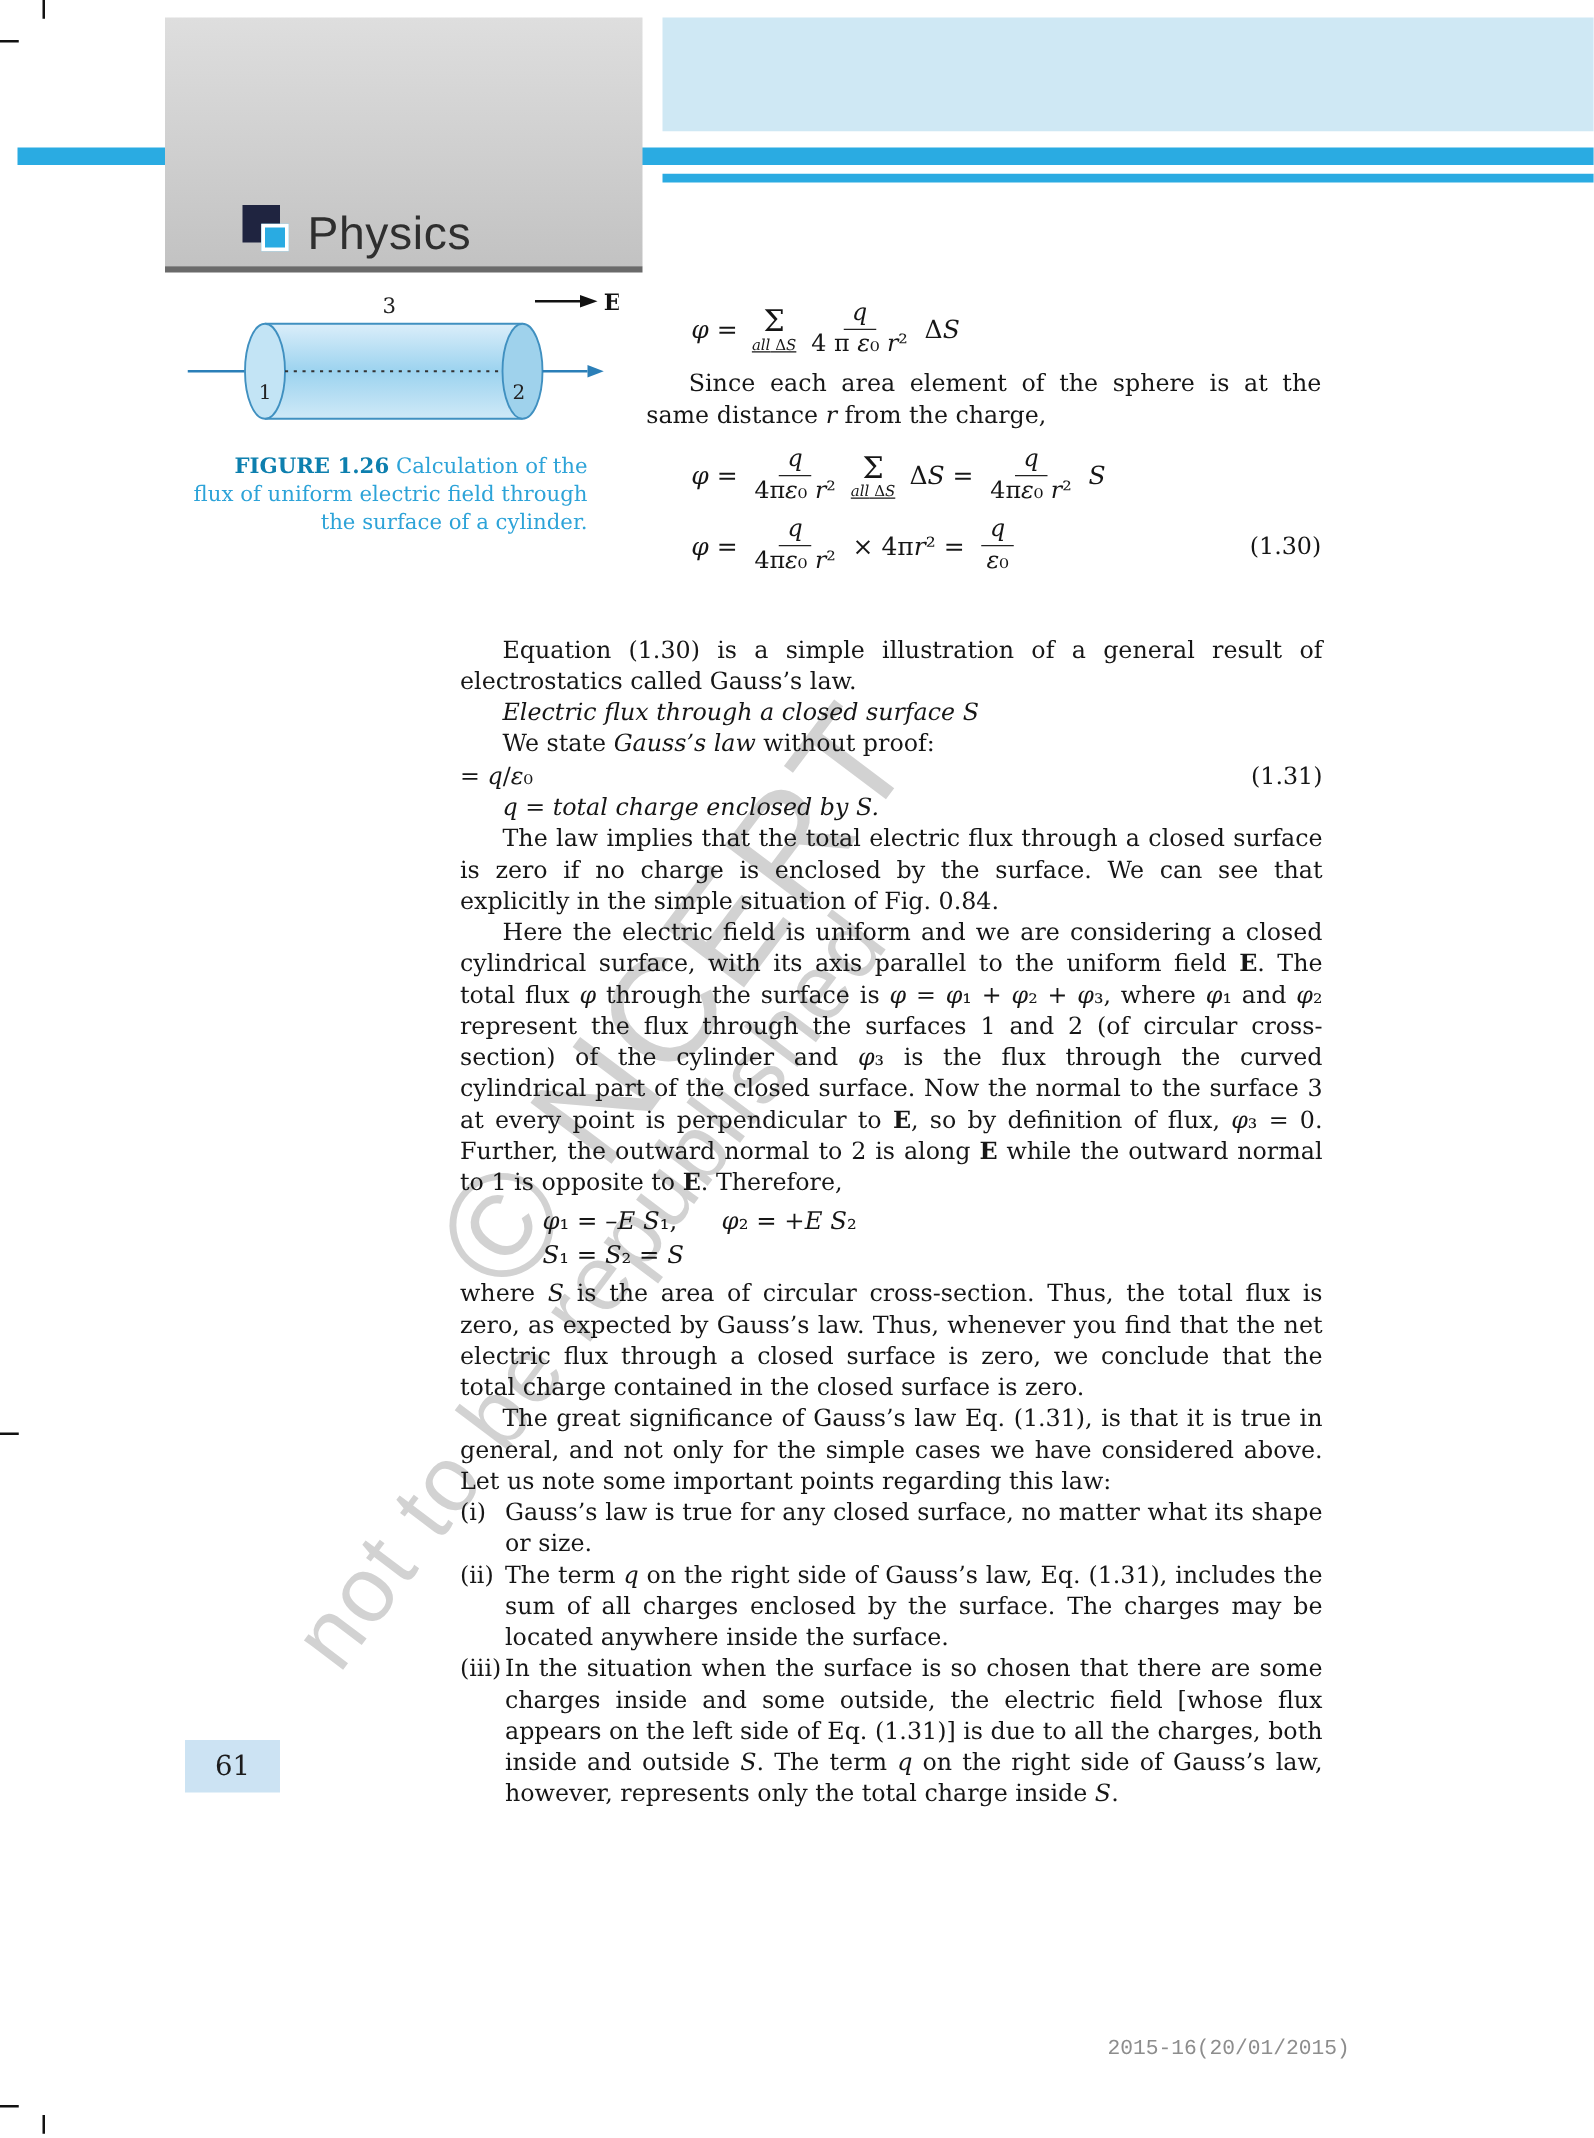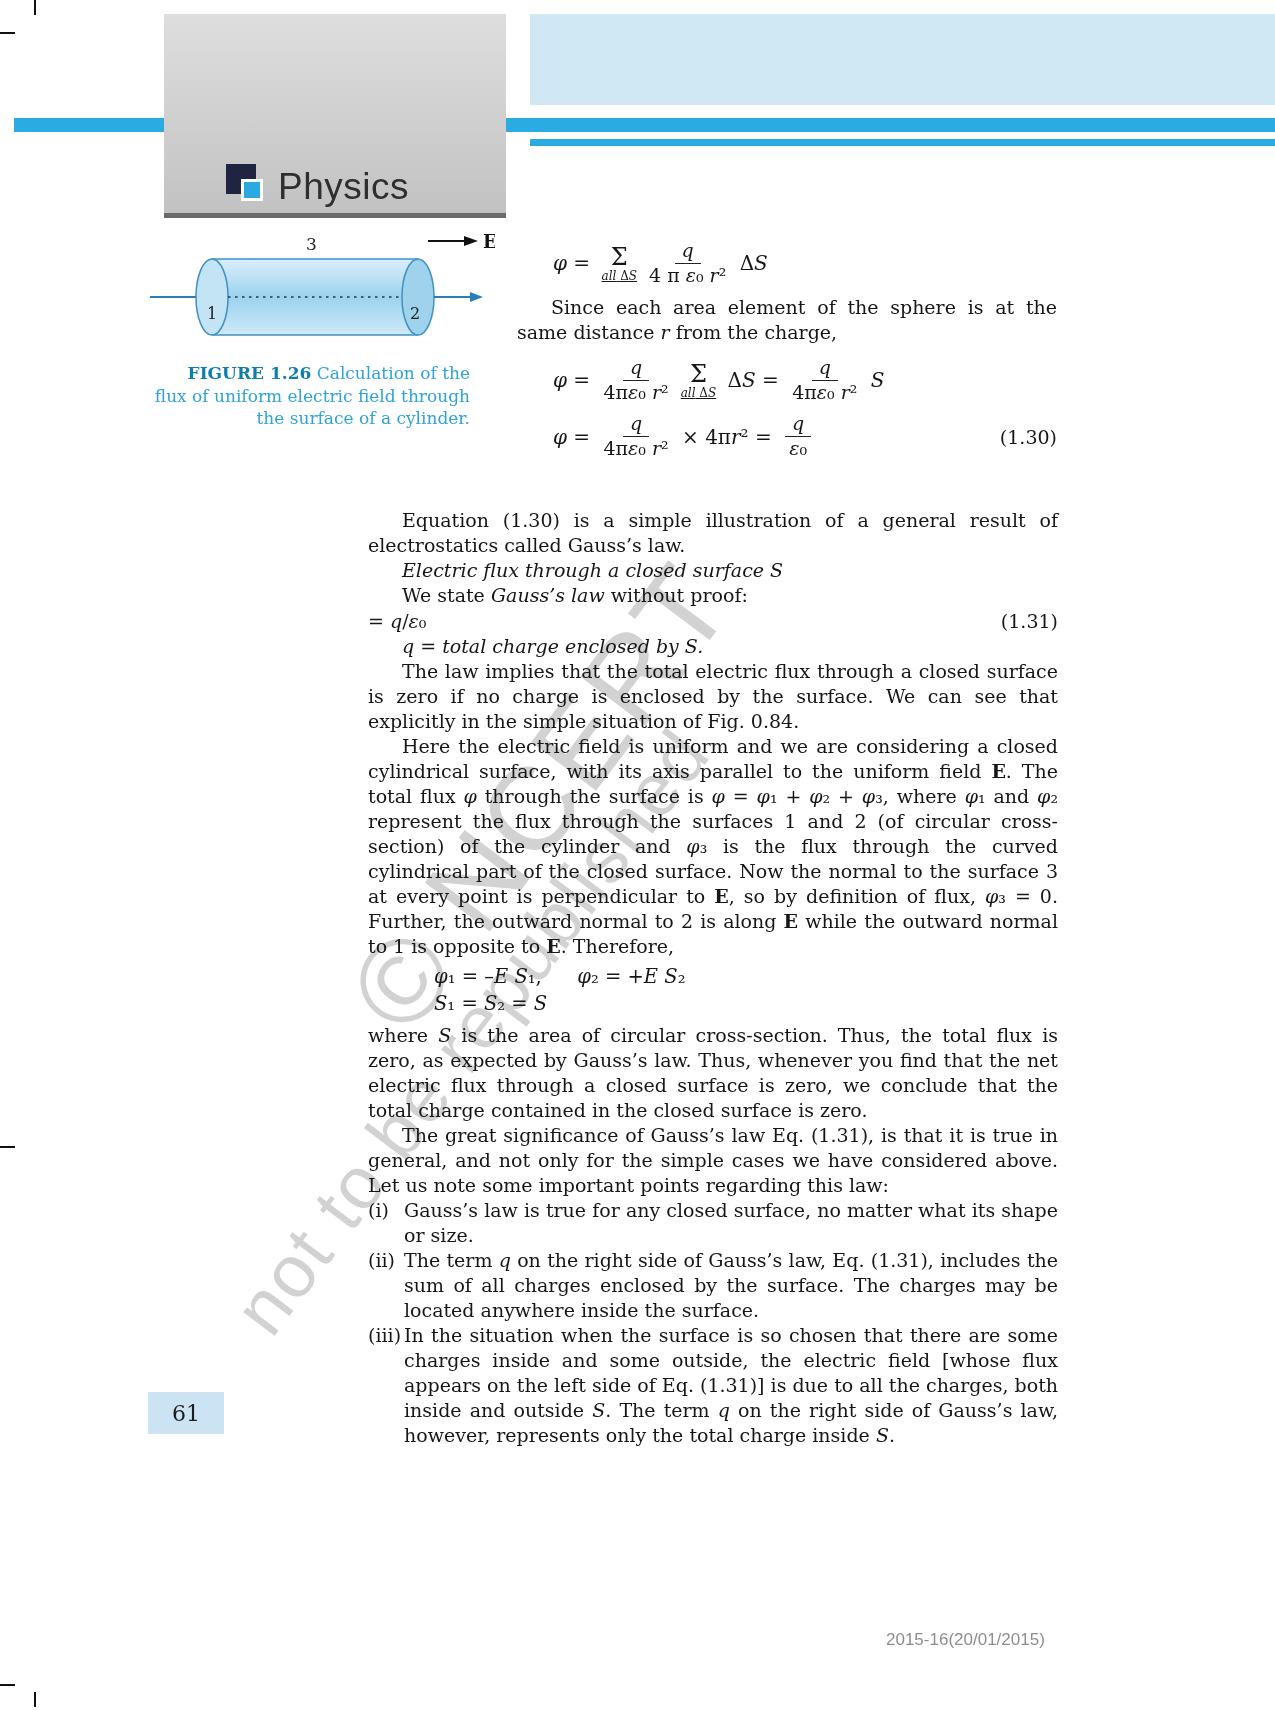--- a/index.html
+++ b/index.html
@@ -5,21 +5,21 @@
   * { margin:0; padding:0; box-sizing:border-box; }
   html,body { width:1275px; height:1710px; }
   body { position:relative; background:#ffffff; font-family:"DejaVu Serif","Liberation Serif",serif; color:#161616; overflow:hidden; }
 
   .crop { position:absolute; background:#111; z-index:5; }
 
   
   .panel-lightblue { position:absolute; left:530px; top:14px; width:745px; height:91px; background:#cfe8f4; z-index:1; }
   .stripe-main { position:absolute; left:14px; top:118px; width:1261px; height:14px; background:#2aabe2; z-index:1; }
   .stripe-thin { position:absolute; left:530px; top:139px; width:745px; height:7px; background:#2aabe2; z-index:1; }
-  .gray-band { position:absolute; left:164px; top:14px; width:342px; height:204px;
+  .gray-band { position:absolute; left:132px; top:14px; width:382px; height:204px;
                background:linear-gradient(to bottom,#dedede 0%,#cfcfcf 55%,#c2c2c2 100%);
                border-bottom:5px solid #6a6a6a; z-index:2; }
   .logo { position:absolute; left:62px; top:150px; width:44px; height:44px; }
   .logo-dark { position:absolute; left:0; top:0; width:30px; height:30px; background:#1f2440; }
   .logo-cyan { position:absolute; left:15px; top:15px; width:22px; height:22px; background:#29abe2; border:3px solid #ffffff; }
   .chapter-title { position:absolute; left:114px; top:152px; font-family:"Liberation Sans",sans-serif; font-size:37px; color:#2f2f2f; letter-spacing:0.5px; }
 
   
   .wm { position:absolute; font-family:"Liberation Sans",sans-serif; color:#bfbfbf; opacity:0.7; white-space:nowrap; z-index:1; transform-origin:left bottom; }
   .wm1 { left:430px; top:920px; font-size:118px; transform:rotate(-53deg); letter-spacing:3px; }
@@ -56,21 +56,21 @@
   .eqrow { display:flex; font-size:19px; line-height:26px; }
   .eqline { white-space:pre-wrap; line-height:27px; font-size:19.5px; margin-left:66px; }
   .eqline-group { margin:4px 0 6px 0; }
 
   .li { display:flex; line-height:25px; font-size:19px; }
   .li-marker { flex:0 0 36px; }
   .li-body { flex:1; text-align:justify; }
 
   .pagenum-box { position:absolute; left:148px; top:1392px; width:76px; height:42px; background:#cce3f3;
                  display:flex; align-items:center; justify-content:center; font-size:22px; color:#1c1c1c; z-index:2; }
-  .footer-note { position:absolute; left:886px; top:1630px; font-family:Liberation Sans, sans-serif;
+  .footer-note { position:absolute; left:886px; top:1630px; font-family:Liberation Mono, monospace;
                  font-size:17px; color:#8d8d8d; z-index:2; }
 </style>
 </head>
 <body>
 
 <div class="crop" style="left:34px;top:0;width:2px;height:15px;"></div>
 <div class="crop" style="left:0;top:32px;width:15px;height:2px;"></div>
 <div class="crop" style="left:0;top:1146px;width:15px;height:2px;"></div>
 <div class="crop" style="left:0;top:1684px;width:15px;height:2px;"></div>
 <div class="crop" style="left:34px;top:1692px;width:2px;height:15px;"></div>

